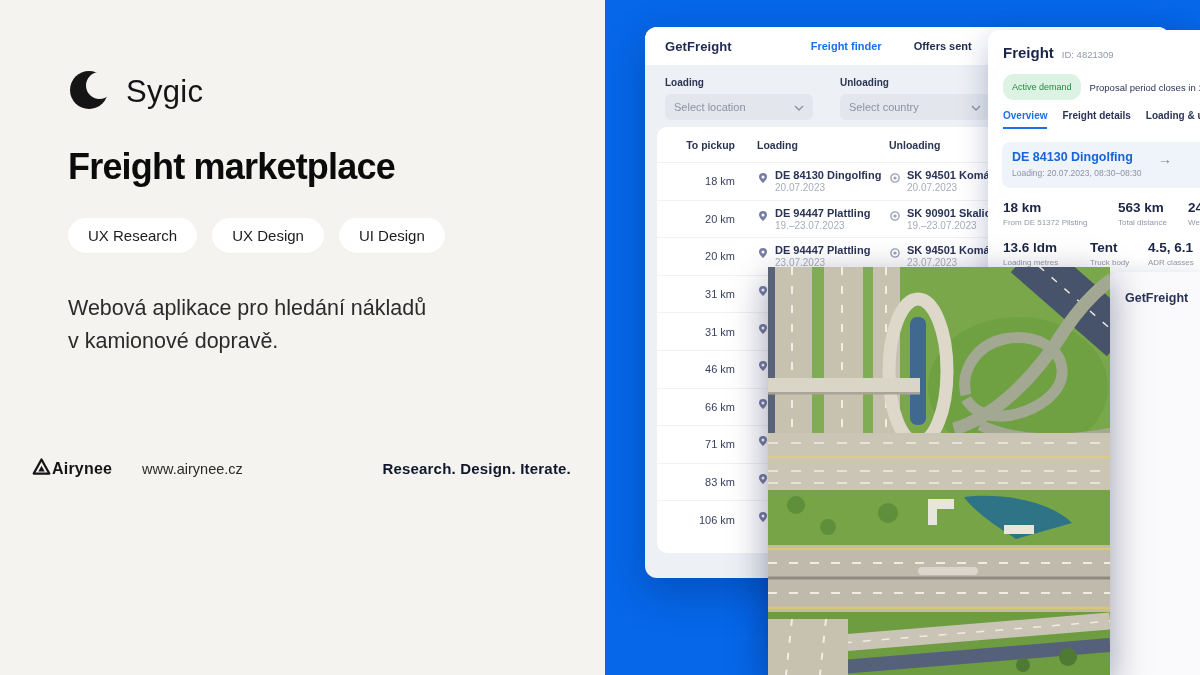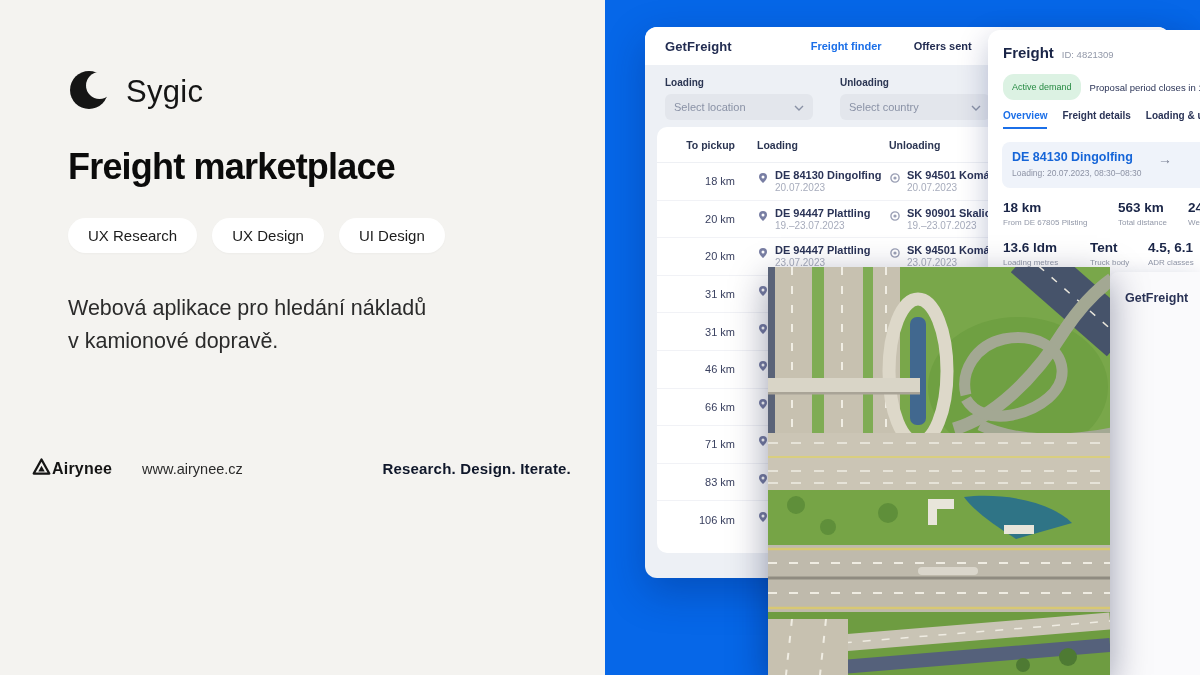--- a/index.html
+++ b/index.html
@@ -379,21 +379,21 @@
         <span class="d-tab">Loading &amp; unloading</span>
       </div>
     <div class="d-route">
       <div class="d-route-name">DE 84130 Dingolfing</div>
       <div class="d-route-sub">Loading: 20.07.2023, 08:30–08:30</div>
       <div class="d-route-arrow">→</div>
     </div>
     <div id="d-stats">
         <div class="d-stat r1 si0">
           <div class="v">18 km</div>
-          <div class="l">From DE 67805 Pilsting</div>
+          <div class="l">From DE 51372 Pilsting</div>
         </div>
         <div class="d-stat r1 si1">
           <div class="v">563 km</div>
           <div class="l">Total distance</div>
         </div>
         <div class="d-stat r1 si2">
           <div class="v">24</div>
           <div class="l">We</div>
         </div>
         <div class="d-stat r2 si0">

